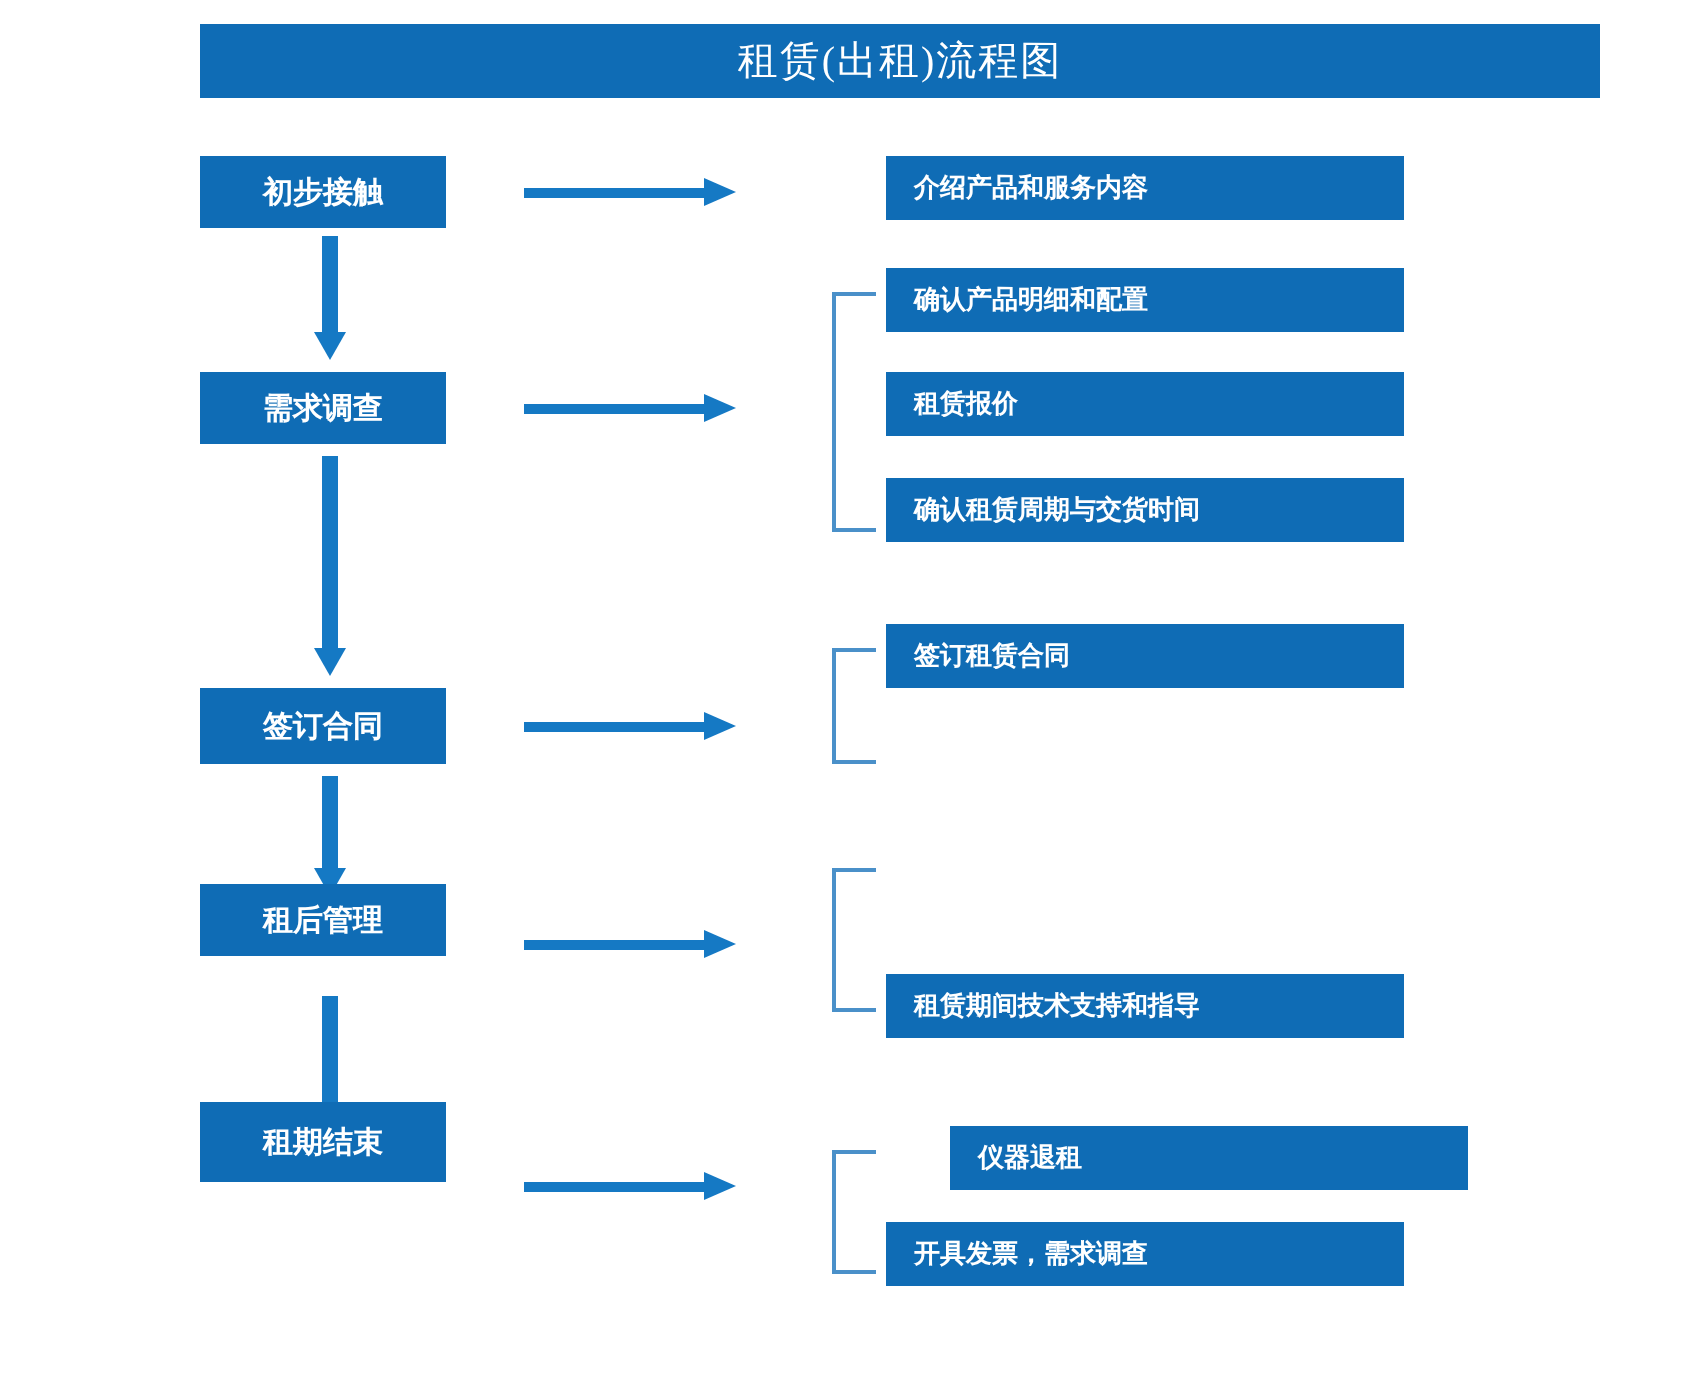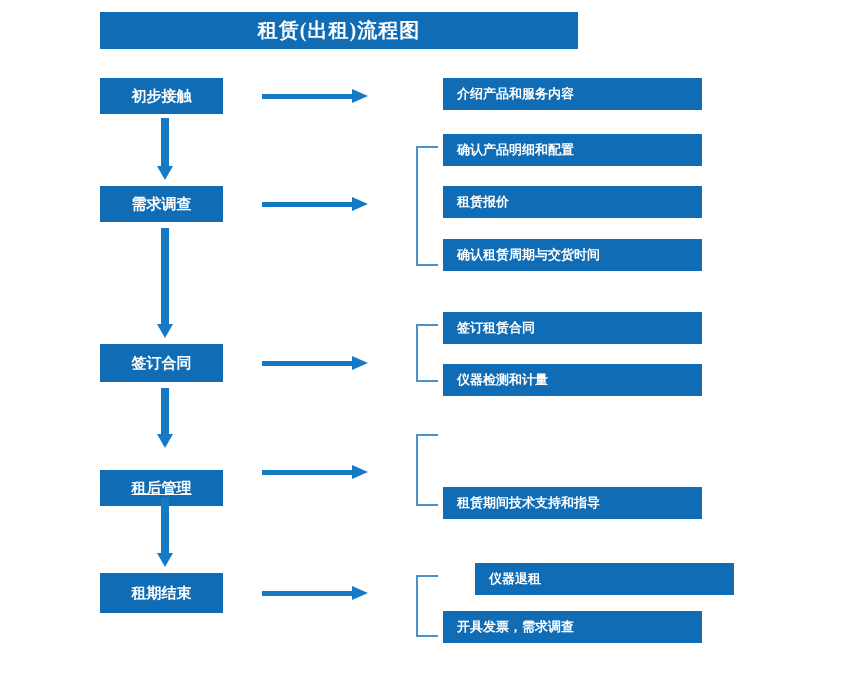--- a/index.html
+++ b/index.html
@@ -19,29 +19,29 @@
     left: 0; top: 0;
     width: 844px;
     height: 688px;
   }
 
   
   .title-bar {
     position: absolute;
     left: 100px;
     top: 12px;
-    width: 478px;
+    width: 700px;
     height: 37px;
     background: #0f6cb5;
     color: #ffffff;
     display: flex;
     align-items: center;
     justify-content: center;
     font-size: 20px;
-    font-weight: bold;
+    font-weight: normal;
     letter-spacing: 1px;
   }
 
   
   .box {
     position: absolute;
     background: #0f6cb5;
     color: #ffffff;
     display: flex;
     align-items: center;
@@ -164,44 +164,43 @@
   <div class="box stage-box" style="top:344px; height:38px;">签订合同</div>
 
   <div class="arrow-right" style="top:356px;">
     <div class="shaft"></div>
     <div class="head"></div>
   </div>
 
   <div class="bracket" style="top:324px; height:58px;"></div>
 
   <div class="box detail-box" style="top:312px;">签订租赁合同</div>
-  <div class="box detail-box" style="top:364px;">仪器检测和计量</div>
 
   <div class="arrow-down" style="top:388px; height:60px;">
     <div class="shaft" style="height:46px;"></div>
     <div class="head" style="top:46px;"></div>
   </div>
 
-  <div class="box stage-box" style="top:470px;text-decoration:underline;">租后管理</div>
+  <div class="box stage-box" style="top:442px;">租后管理</div>
 
   <div class="arrow-right" style="top:465px;">
     <div class="shaft"></div>
     <div class="head"></div>
   </div>
 
   <div class="bracket" style="top:434px; height:72px;"></div>
 
   <div class="box detail-box" style="top:487px;">租赁期间技术支持和指导</div>
 
   <div class="arrow-down" style="top:498px; height:69px;">
     <div class="shaft" style="height:55px;"></div>
     <div class="head" style="top:55px;"></div>
   </div>
 
-  <div class="box stage-box" style="top:573px; height:40px;">租期结束</div>
+  <div class="box stage-box" style="top:551px; height:40px;">租期结束</div>
 
   <div class="arrow-right" style="top:586px;">
     <div class="shaft"></div>
     <div class="head"></div>
   </div>
 
   <div class="bracket" style="top:575px; height:62px;"></div>
 
   <div class="box detail-box" style="top:563px;margin-left:32px;">仪器退租</div>
   <div class="box detail-box" style="top:611px;">开具发票，需求调查</div>

